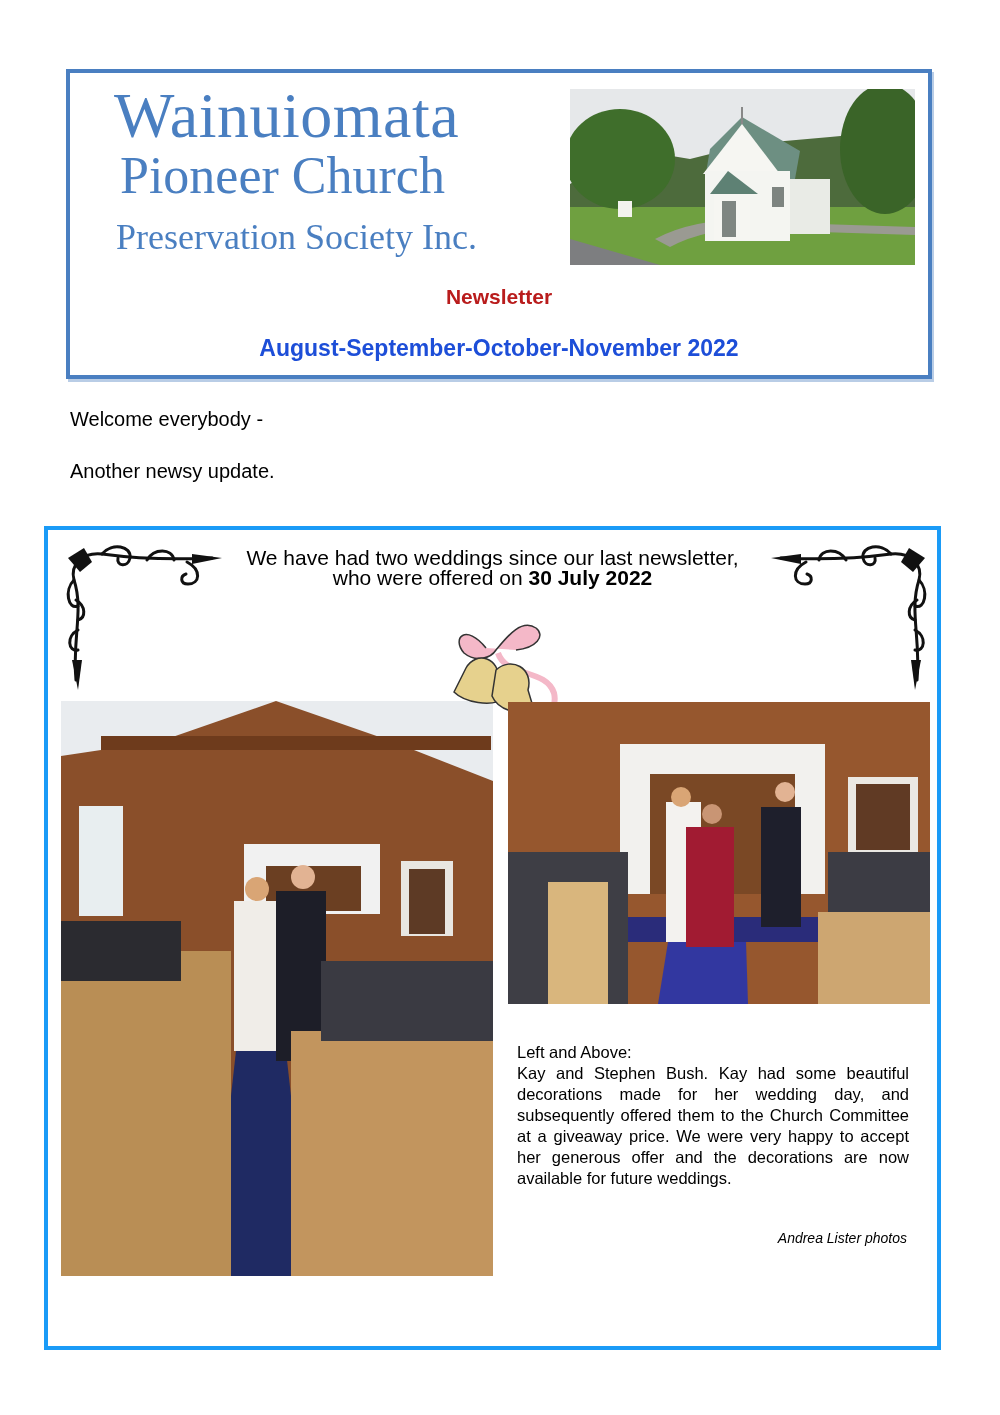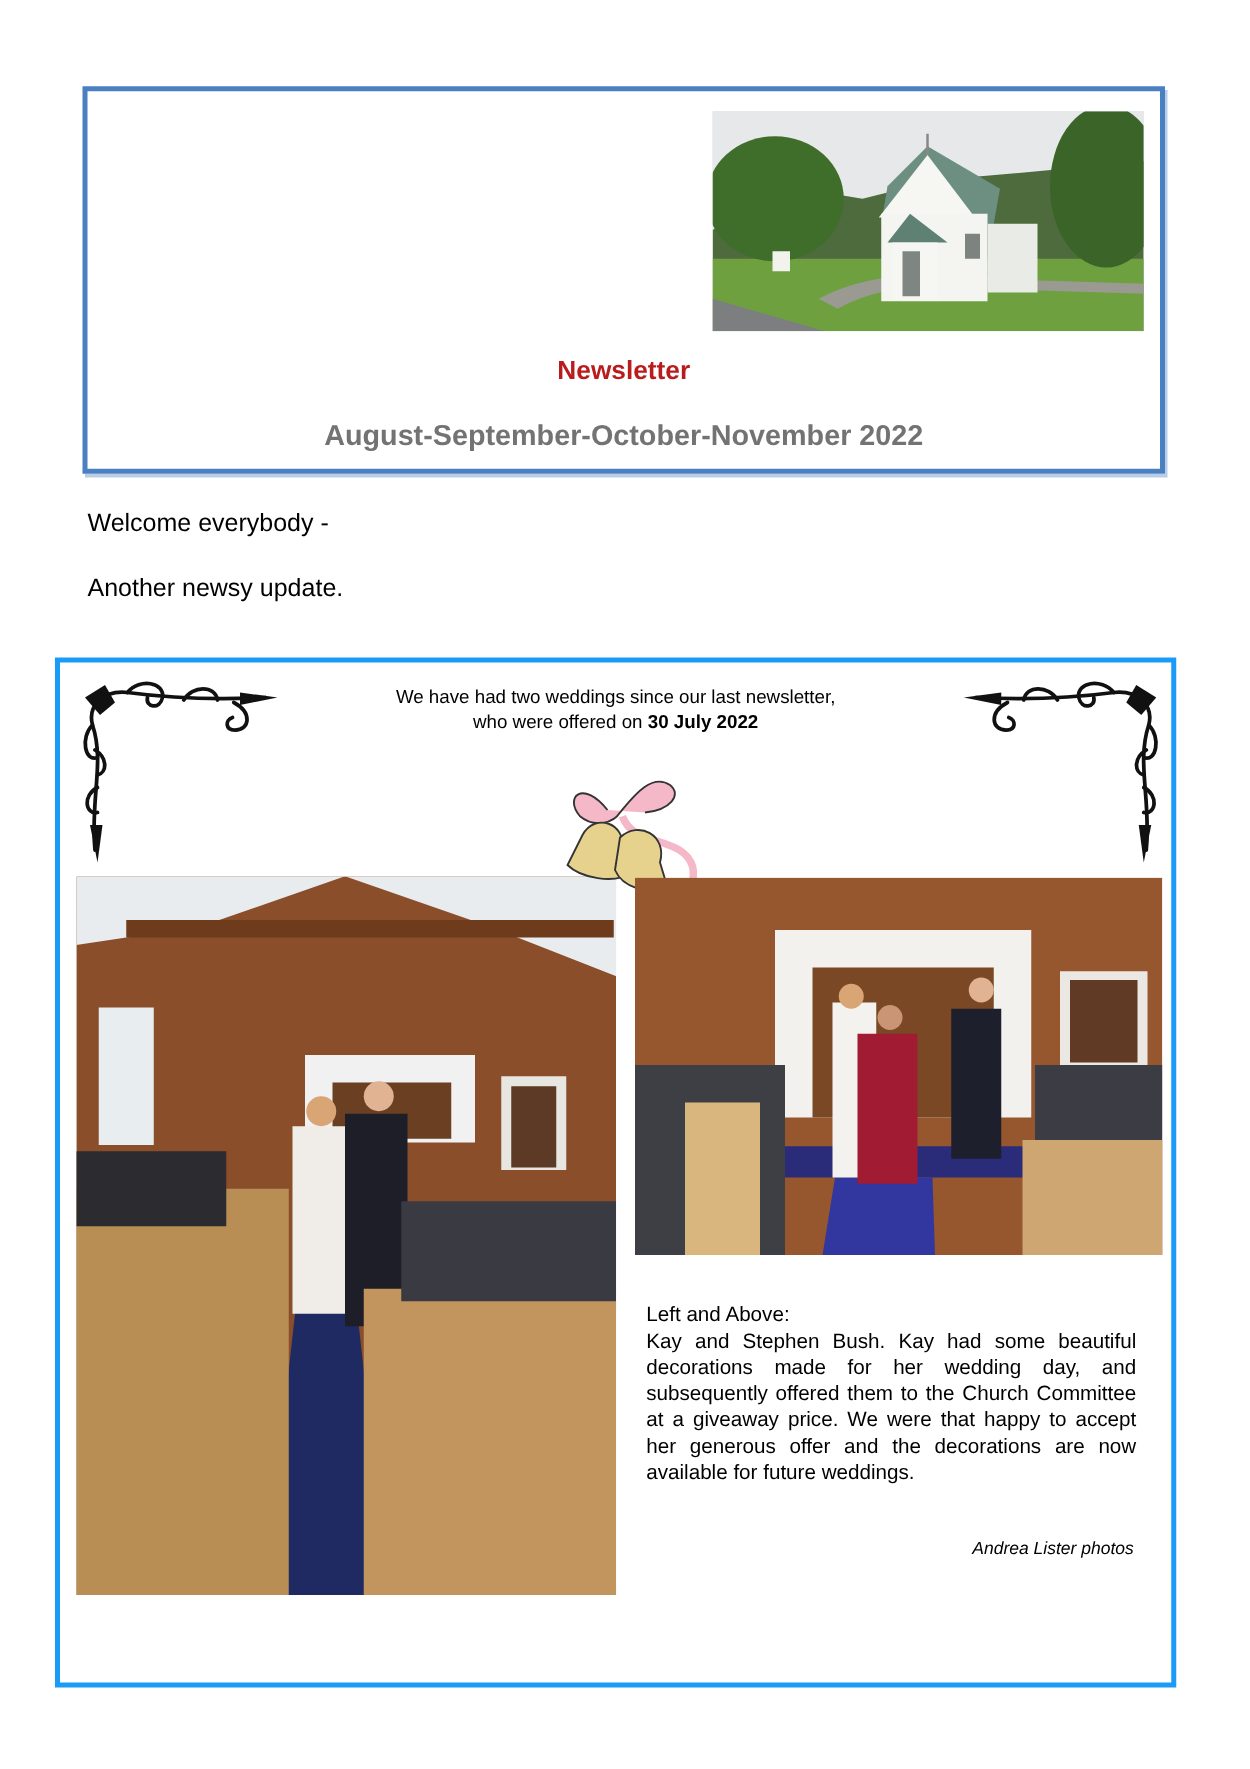--- a/index.html
+++ b/index.html
@@ -10,48 +10,53 @@
     border: 4px solid #4a7fc1; box-sizing: border-box;
     box-shadow: 2px 3px 0 #b9cde6;
   }
   .masthead { position: absolute; left: 44px; top: 10px; color: #4a7fc1; font-family: "Liberation Serif", serif; }
   .masthead .l1 { font-size: 64px; line-height: 66px; letter-spacing: 0.5px; }
   .masthead .l2 { font-size: 52px; line-height: 54px; margin-left: 6px; }
   .masthead .l3 { font-size: 36px; line-height: 40px; margin-left: 2px; margin-top: 14px; }
 
   .church-photo { position: absolute; left: 500px; top: 16px; width: 345px; height: 176px; overflow: hidden; background: #dfe3e6; }
   .nl-title { position: absolute; left: 0; right: 0; top: 212px; text-align: center; font-weight: bold; font-size: 21px; color: #b91c1c; }
-  .nl-dates { position: absolute; left: 0; right: 0; top: 262px; text-align: center; font-weight: bold; font-size: 23px; color: #737373; }
+  .nl-dates { position: absolute; left: 0; right: 0; top: 262px; text-align: center; font-weight: bold; font-size: 23px; color: #1d4ed8; }
 
   .intro { position: absolute; left: 70px; font-size: 20px; }
   .intro.p1 { top: 408px; }
   .intro.p2 { top: 460px; }
 
   .wedding-box {
     position: absolute; left: 44px; top: 526px; width: 897px; height: 824px;
     border: 4px solid #1a9bf7; box-sizing: border-box;
   }
-  .wedding-text { position: absolute; left: 0; right: 0; top: 18px; text-align: center; font-size: 15px; line-height: 20px; }
+  .wedding-text { position: absolute; left: 0; right: 0; top: 18px; text-align: center; font-size: 21px; line-height: 20px; }
   .corner { position: absolute; }
   .corner.left { left: 14px; top: 10px; }
   .corner.right { right: 6px; top: 10px; transform: scaleX(-1); }
   .bells { position: absolute; left: 388px; top: 88px; }
 
   .photo { position: absolute; overflow: hidden; }
   .photo-left { left: 13px; top: 171px; width: 432px; height: 575px; }
   .photo-right { left: 460px; top: 172px; width: 422px; height: 302px; }
 
   .caption { position: absolute; left: 469px; top: 512px; width: 392px; font-size: 16.5px; line-height: 21px; text-align: justify; }
   .caption .head { }
   .credit { position: absolute; right: 30px; top: 700px; font-size: 14px; font-style: italic; }
 </style>
 </head>
 <body>
 
 <div class="header-box">
+  <div class="masthead">
+    <div class="l1">Wainuiomata</div>
+    <div class="l2">Pioneer Church</div>
+    <div class="l3">Preservation Society Inc.</div>
+  </div>
 
   <div class="church-photo" title="White weatherboard church with green roof on lawn">
     <svg width="345" height="176" viewBox="0 0 345 176">
       <rect width="345" height="176" fill="#e6e8ea"></rect>
       <path d="M0 95 L60 60 L120 70 L180 55 L260 48 L345 40 L345 176 L0 176Z" fill="#4d6b3c"></path>
       <rect y="118" width="345" height="58" fill="#6fa040"></rect>
       <path d="M0 150 L90 176 L0 176Z" fill="#7d7e80"></path>
       <path d="M85 150 Q140 120 250 135 L345 138 L345 146 L250 143 Q150 130 100 158Z" fill="#9a9a92"></path>
       <ellipse cx="50" cy="70" rx="55" ry="50" fill="#3f6e2b"></ellipse>
       <ellipse cx="315" cy="60" rx="45" ry="65" fill="#3a6428"></ellipse>
@@ -158,17 +163,17 @@
       <circle cx="277" cy="90" r="10" fill="#e2b393"></circle>
       <rect x="0" y="150" width="120" height="152" fill="#3e3e45"></rect>
       <rect x="320" y="150" width="102" height="152" fill="#3c3c44"></rect>
       <rect x="40" y="180" width="60" height="122" fill="#d9b67d"></rect>
       <rect x="310" y="210" width="112" height="92" fill="#cda671"></rect>
     </svg>
   </div>
 
   <div class="caption">
     <div><span class="head">Left and Above</span><span>:</span></div>
-    <div>Kay and Stephen Bush.   Kay had some beautiful decorations made for her wedding day, and subsequently offered them to the Church Committee at a giveaway price.  We were that happy to accept her generous offer and the decorations are now available for future weddings.</div>
+    <div>Kay and Stephen Bush.   Kay had some beautiful decorations made for her wedding day, and subsequently offered them to the Church Committee at a giveaway price.  We were very happy to accept her generous offer and the decorations are now available for future weddings.</div>
   </div>
 
   <div class="credit">Andrea Lister photos</div>
 </div>
 
 </body></html>

